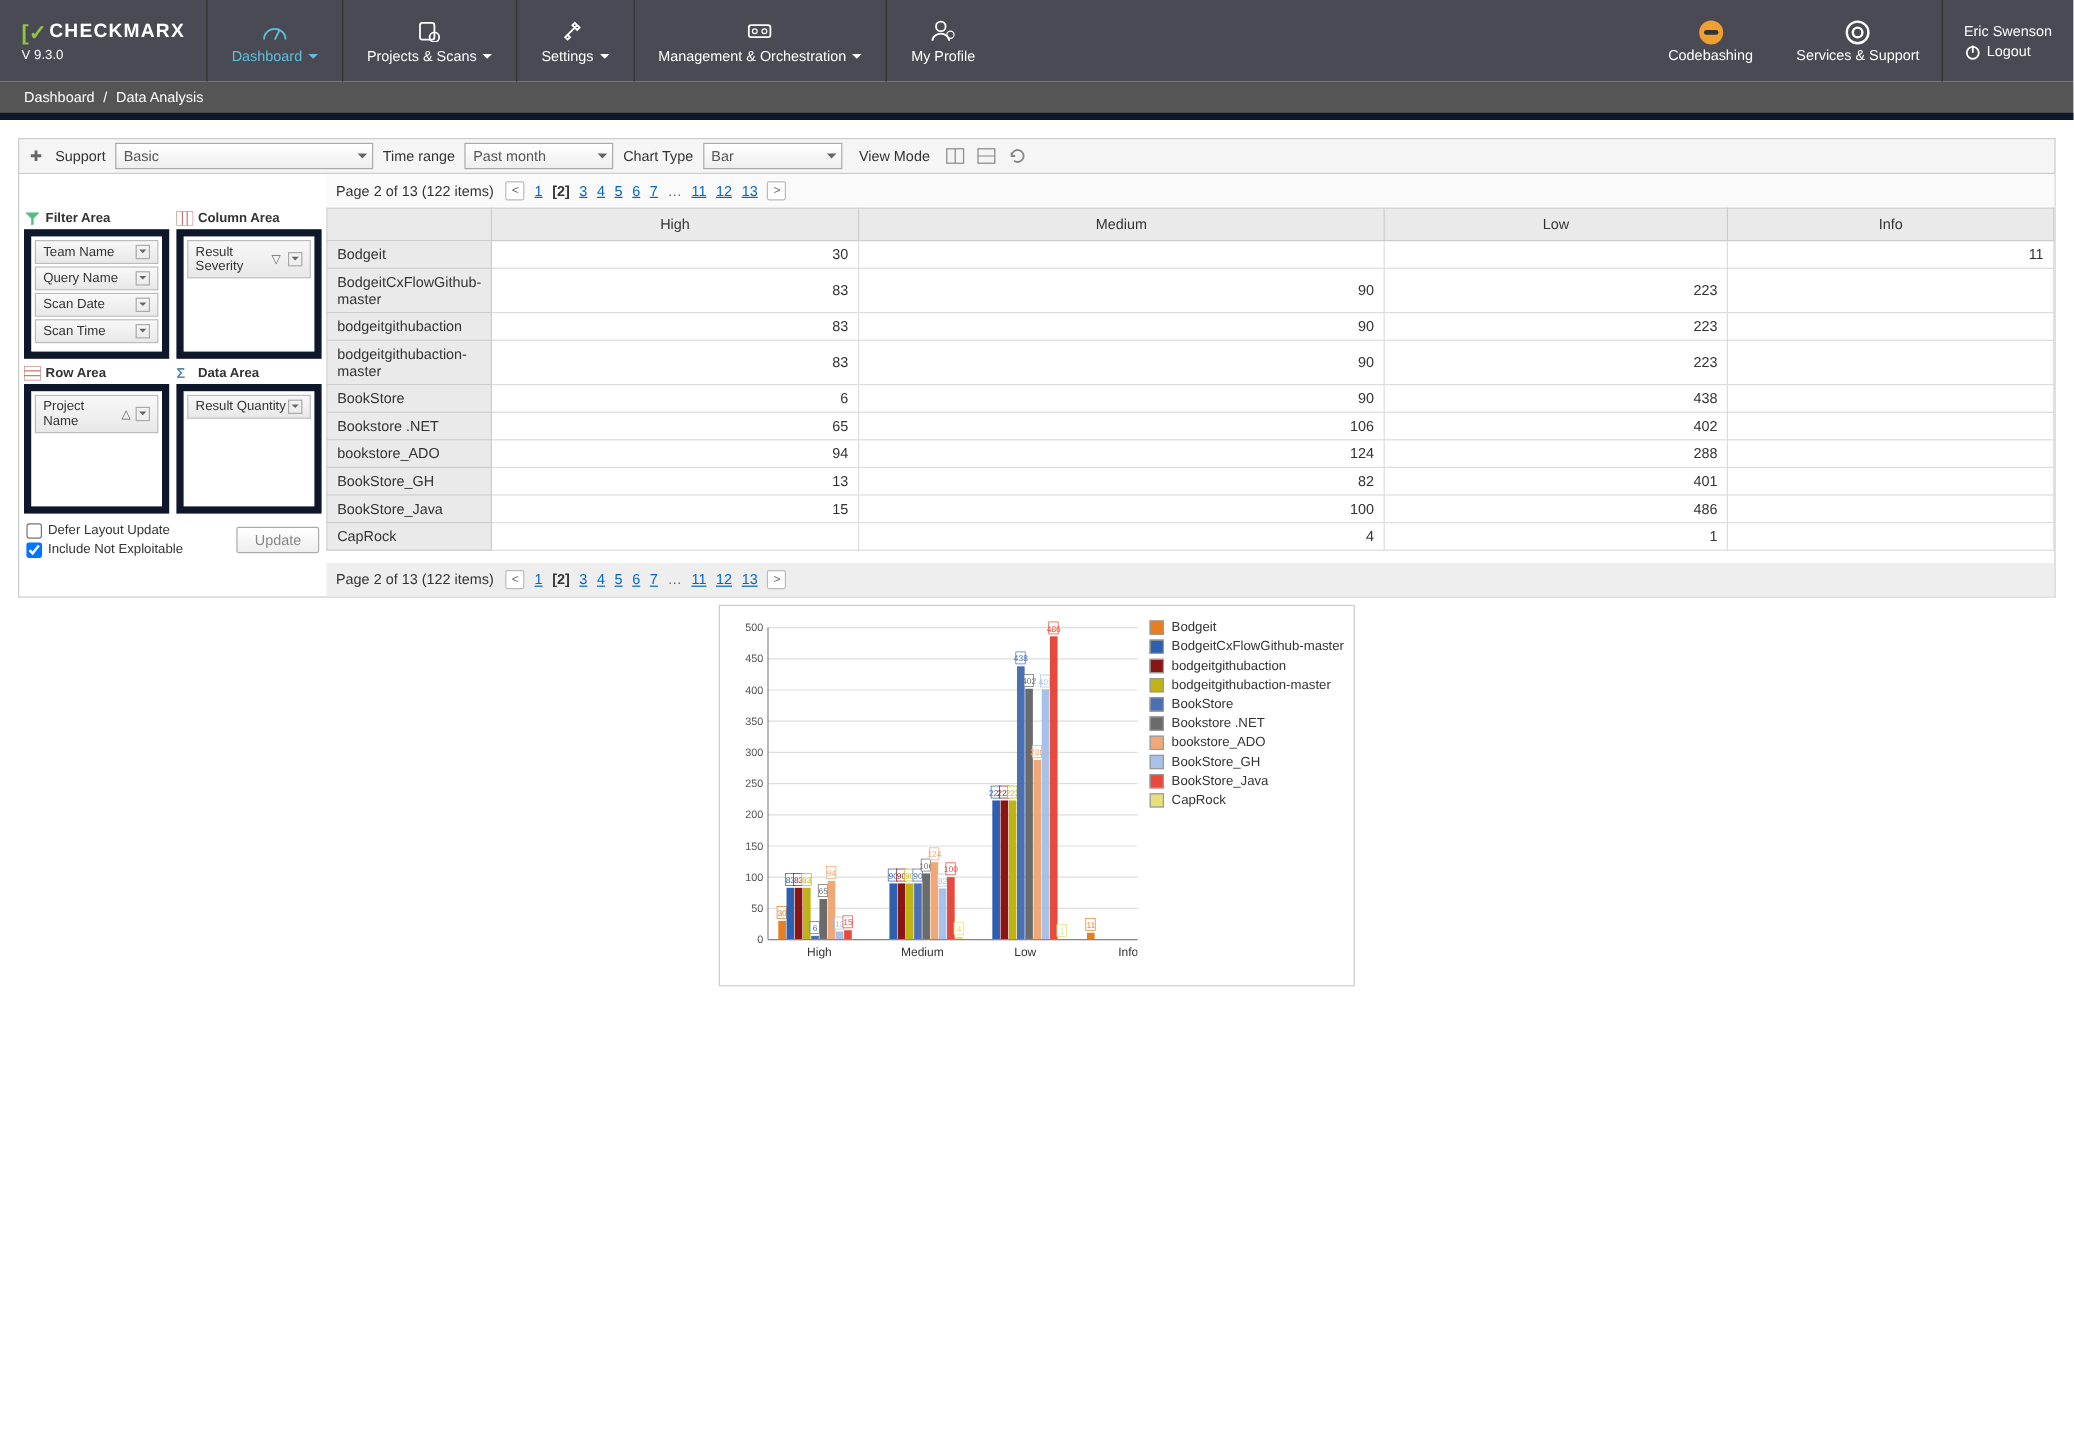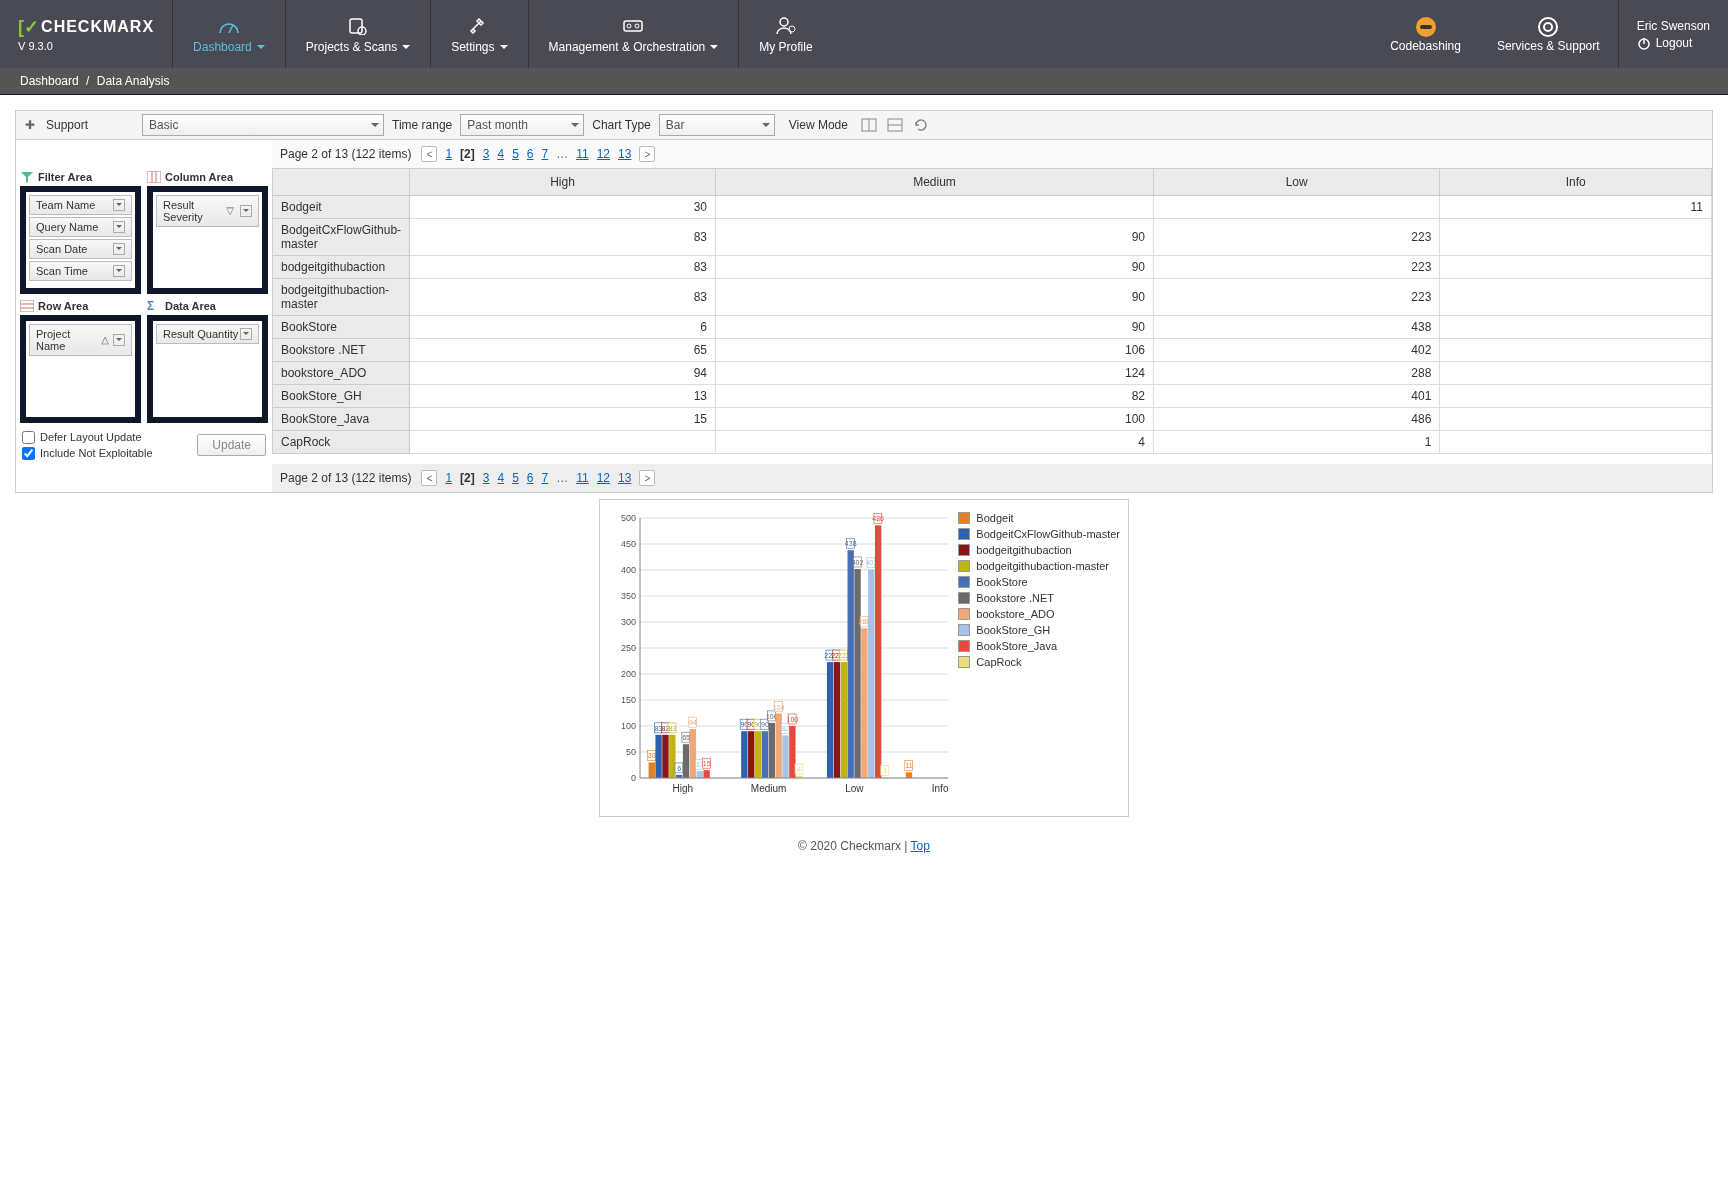--- a/index.html
+++ b/index.html
@@ -17,31 +17,31 @@
 .nav-icon { width: 24px; height: 20px; margin-bottom: 5px; display:flex; align-items:center; justify-content:center;}
 .nav-label { display: flex; align-items: center; gap: 5px; }
 .caret { width: 0; height: 0; border-left: 4px solid transparent; border-right: 4px solid transparent; border-top: 4px solid currentColor; }
 .header-right { margin-left: auto; display: flex; align-items: stretch; }
 .hr-item { display: flex; flex-direction: column; align-items: center; justify-content: center; padding: 0 18px; color: #fff; font-size: 12px; cursor: pointer; }
 .hr-item .icon-top { height: 24px; display:flex; align-items:center; justify-content:center; }
 .user-block { display: flex; flex-direction: column; justify-content: center; padding: 0 18px; color: #fff; font-size: 12px; border-left: 1px solid #333;}
 .logout-row { display: flex; align-items: center; gap: 5px; margin-top: 3px; cursor:pointer;}
 
 
-.breadcrumb-bar { background: #555; color: #fff; padding: 6px 20px; font-size: 12px; border-bottom: 1px solid #0f172a;}
+.breadcrumb-bar { background: #555; color: #fff; padding: 6px 20px; font-size: 12px; border-bottom: 6px solid #0f172a;}
 .breadcrumb-bar .sep { margin: 0 4px; }
 
 
 .main { padding: 15px; }
 .config-bar { border: 1px solid #ccc; background: #f5f5f5; display: flex; align-items: center; padding: 3px 6px; gap: 8px; }
 .config-label { font-size: 12px; color: #333; }
 .plus-btn { width: 16px; height: 16px; display:flex;align-items:center;justify-content:center; color:#666; cursor:pointer;}
 .select-like { background: linear-gradient(#fff,#eee); border: 1px solid #aaa; height: 22px; display: flex; align-items: center; padding: 0 6px; font-size: 12px; color: #555; position: relative; }
 .select-like .dd { position: absolute; right: 4px; top: 50%; transform: translateY(-50%); width:0;height:0;border-left:4px solid transparent;border-right:4px solid transparent;border-top:4px solid #666;}
-.sel-template { width: 242px; margin-left: 46px; }
+.sel-template { width: 215px; }
 .sel-time { width: 124px; }
 .sel-chart { width: 116px; }
 .view-label { font-size: 12px; margin-left: 6px; }
 .vm-icons { display:flex; gap:8px; margin-left:4px;}
 .vm-icon { width:18px; height:18px; display:flex;align-items:center;justify-content:center; color:#777; cursor:pointer;}
 
 
 .pivot-wrap { display: flex; gap: 0; border: 1px solid #ccc; border-top: none; align-items: center; }
 .left-panel { width: 256px; padding: 4px; }
 .area-row { display: flex; gap: 6px; margin-bottom: 6px; }
@@ -613,17 +613,14 @@
           <span class="swatch" style="background:#e64a3c"></span>
           <span>BookStore_Java</span>
         </div>
         <div class="legend-item">
           <span class="swatch" style="background:#e8de7a"></span>
           <span>CapRock</span>
         </div>
       </div>
   </div>
 
-  <div class="footer">
-    <span>© 2020 Checkmarx | </span><a>Top</a>
-  </div>
 
 </div>
 
 </body></html>

